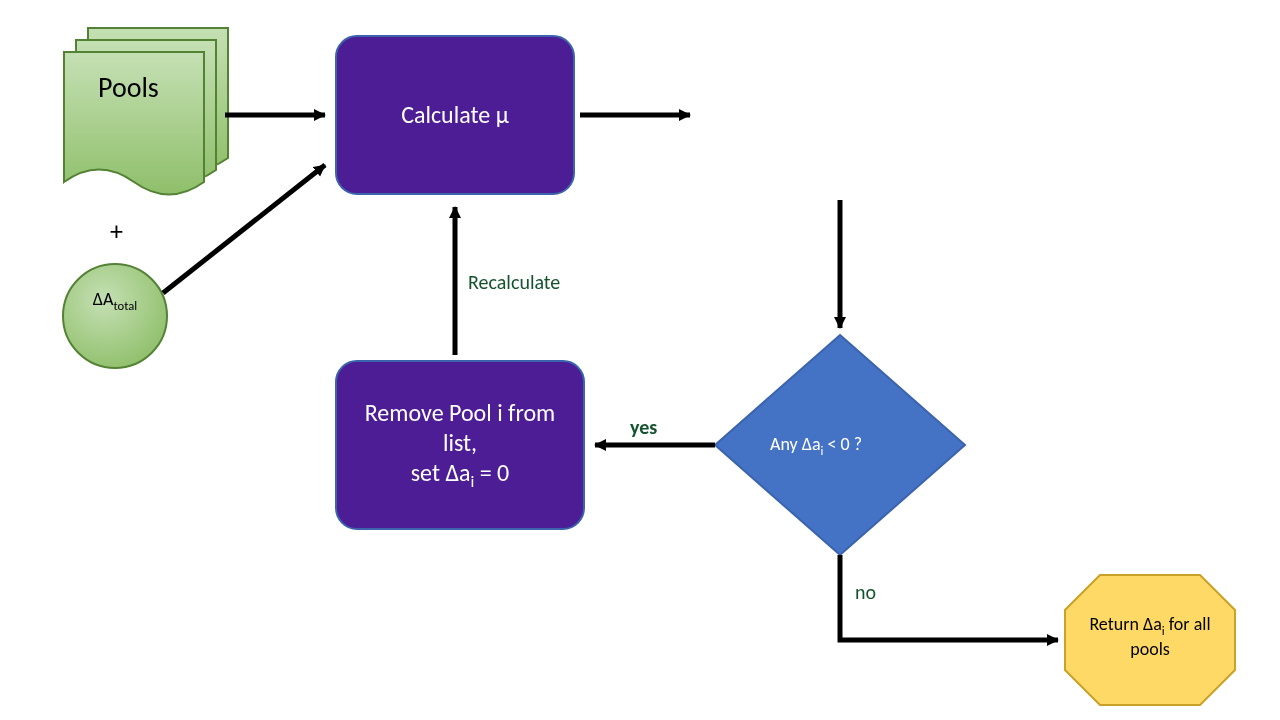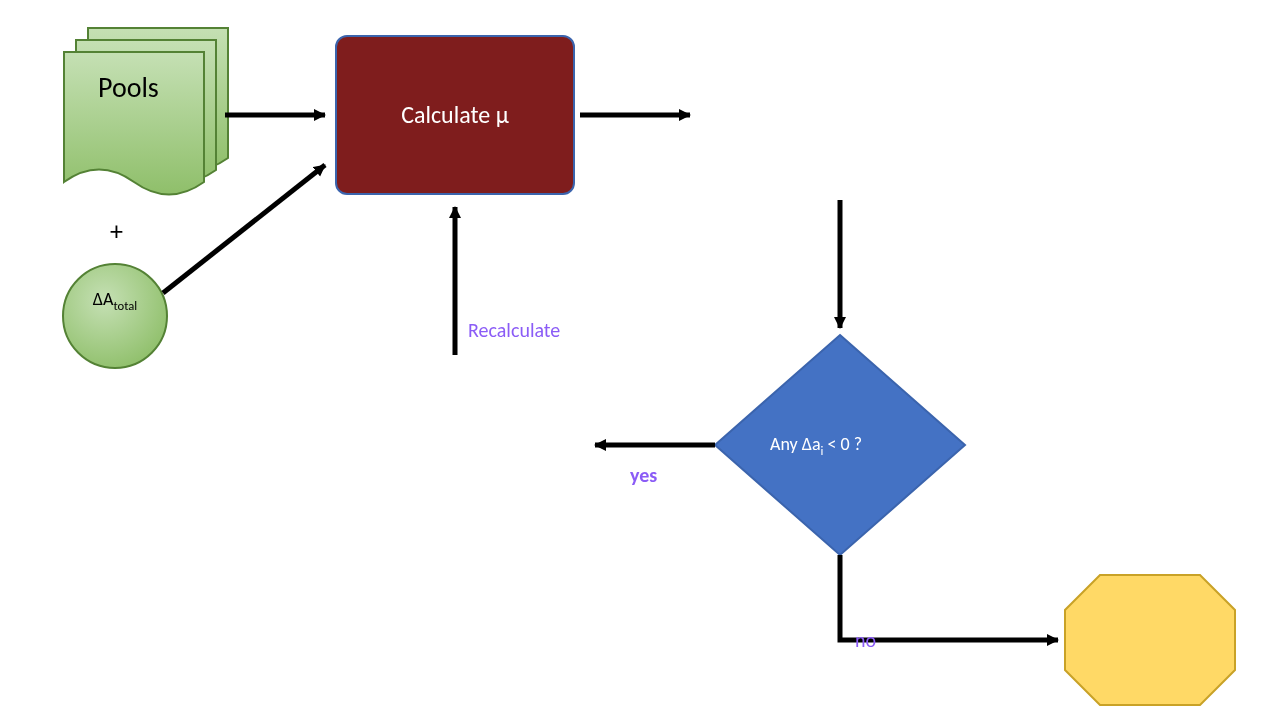--- a/index.html
+++ b/index.html
@@ -25,43 +25,42 @@
   }
   .node {
     position: absolute;
     display: flex;
     align-items: center;
     justify-content: center;
     text-align: center;
     box-sizing: border-box;
   }
   .process {
-    background: #7f1d1d;
+    background: #4c1d95;
     border: 2px solid #3b64ad;
-    border-radius: 12px;
+    border-radius: 22px;
     color: #ffffff;
     font-size: 24px;
     line-height: 1.25;
     padding: 10px 14px;
   }
   .pools-label {
     position: absolute;
     font-size: 28px;
     color: #000;
   }
   .plus-label {
     position: absolute;
     font-size: 26px;
     color: #000;
   }
   .edge-label {
     position: absolute;
     font-size: 20px;
-    color: #8b5cf6;
-    margin-top: 48px;
+    color: #14532d;
   }
   .diamond-text {
     position: absolute;
     color: #ffffff;
     font-size: 18px;
     text-align: left;
     line-height: 1.25;
   }
   .oct-text {
     position: absolute;
@@ -136,23 +135,32 @@
 
   <div class="circle-text" style="left:85px; top:289px; width:60px;text-align:center;">
     <span>ΔA</span><sub>total</sub>
   </div>
 
   <div class="node process" style="left:335px; top:35px; width:240px; height:160px;">
     <span>Calculate μ</span>
   </div>
 
 
+  <div class="node process" style="left:335px; top:360px; width:250px; height:170px;">
+    <span>
+      <span>Remove Pool i from list,</span><br>
+      <span>set Δa</span><sub>i</sub><span> = 0</span>
+    </span>
+  </div>
 
   <div class="diamond-text" style="left:770px; top:433px; width:140px;">
     <span>Any Δa</span><sub>i</sub><span> &lt; 0 ?</span>
   </div>
 
+  <div class="oct-text" style="left:1075px; top:613px; width:150px;">
+    <span>Return Δa</span><sub>i</sub><span> for all pools</span>
+  </div>
 
   <div class="edge-label" style="left:468px; top:270px;">Recalculate</div>
   <div class="edge-label" style="left:630px; top:415px;font-weight:bold;">yes</div>
   <div class="edge-label" style="left:855px; top:580px;">no</div>
 
 </div>
 
 </body></html>

